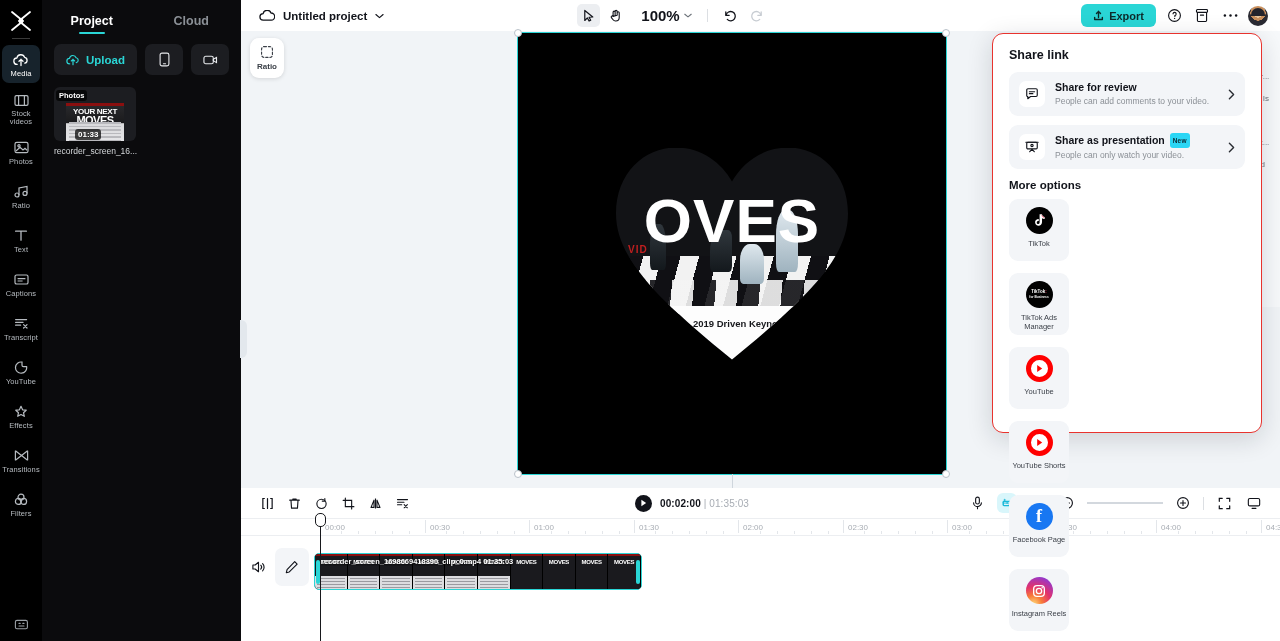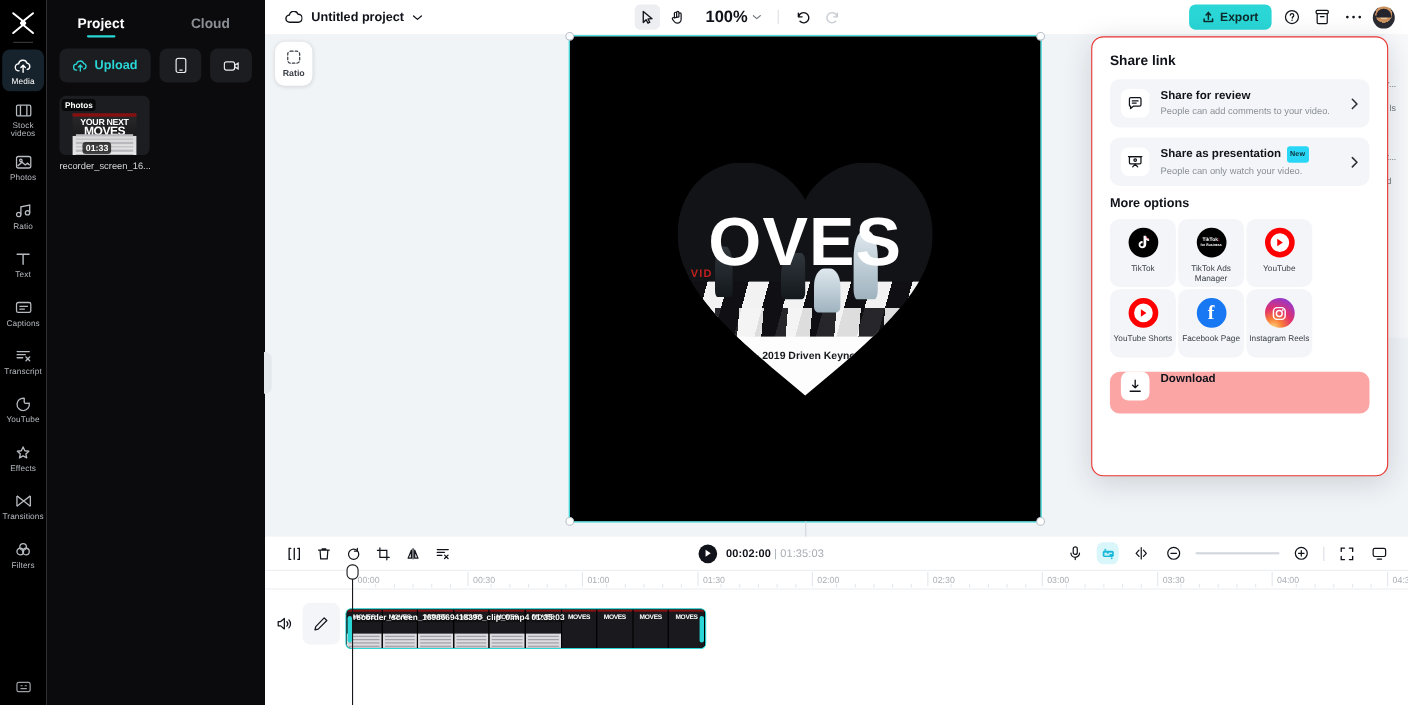--- a/index.html
+++ b/index.html
@@ -218,21 +218,21 @@
   }
   .sp-card-txt { flex:1; min-width:0; }
   .sp-card-head { font-size: 10.5px; font-weight:700; color:#11131a; display:flex; align-items:center; gap:5px; line-height:13px; }
   .sp-new {
     background:#2ad6f5; color:#0b2a33; font-size:6.5px; font-weight:800;
     padding: 1px 3px; border-radius: 3px; letter-spacing:.2px;
   }
   .sp-card-sub { font-size: 8.5px; color:#8b9096; line-height: 12px; margin-top:1px; }
   .sp-chev { color:#2a2d33; font-size:12px; font-weight:700; padding-left:4px; }
   .sp-sub { font-size: 11.5px; font-weight:700; color:#11131a; margin: 10px 0 8px; }
-  .sp-grid { display:flex; flex-wrap:wrap; gap: 2px; }
+  .sp-grid { display:flex; flex-wrap:wrap; gap: 12px; flex-direction: column; }
   .sp-opt {
     width: 60px; height: 62px; background:#f3f5f8; border-radius: 9px;
     display:flex; flex-direction:column; align-items:center; justify-content:flex-start;
     padding-top: 8px; cursor:pointer;
   }
   .sp-opt .lbl { font-size: 7.5px; color:#3a3f47; text-align:center; line-height: 9px; margin-top: 5px; }
   .brand { width: 27px; height: 27px; border-radius:50%; display:flex; align-items:center; justify-content:center; }
   .b-tiktok { background:#010101; }
   .b-tiktokads { background:#010101; font-size:4.5px; color:#fff; font-weight:800; text-align:center; line-height:5px; }
   .b-yt { background:#fff; border: 5px solid #ff0000; }

